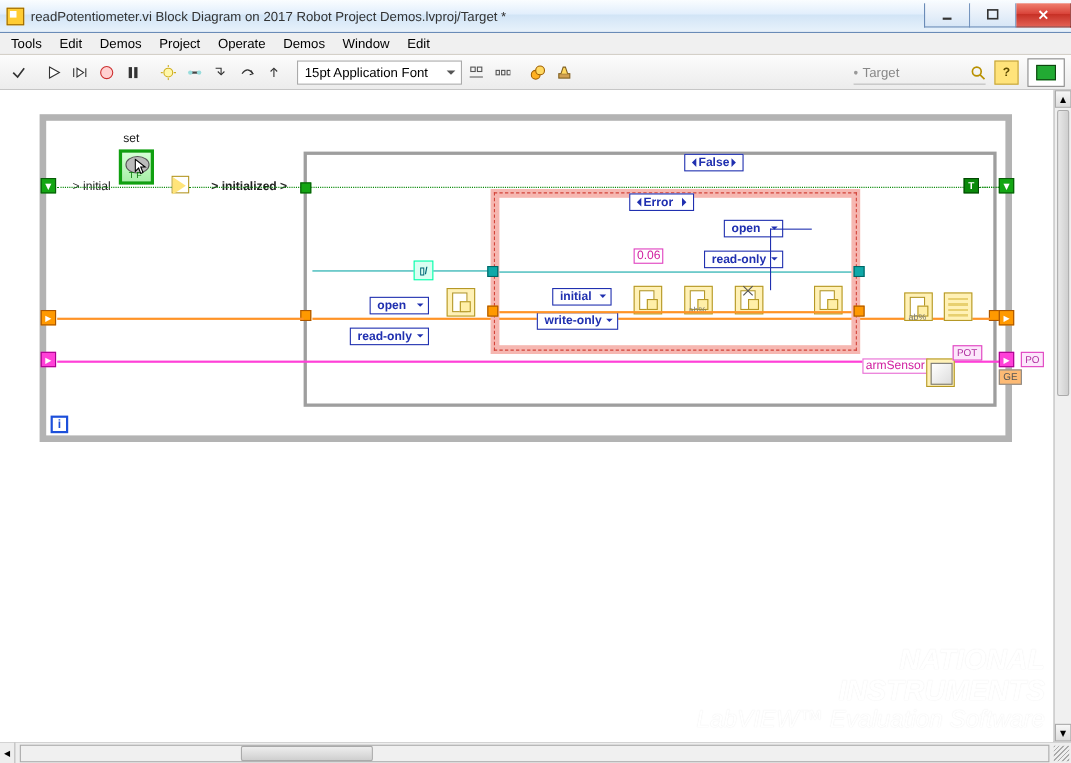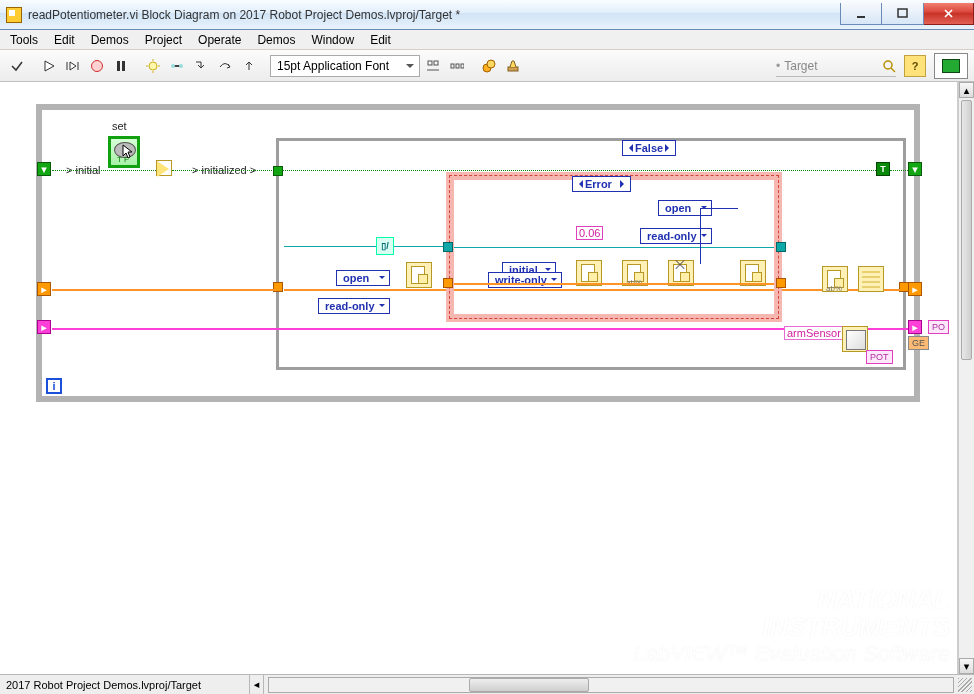--- a/index.html
+++ b/index.html
@@ -377,21 +377,21 @@
     <div class="label" style="left:112px; top:38px;">set</div>
     <div class="setctl" style="left:108px; top:54px;">
         <span class="tf">T F</span>
       </div>
     <svg class="cursor-arrow" style="left:122px; top:62px;" viewBox="0 0 12 16">
         <path d="M1 1 L1 12 L4 9 L6 14 L8 13 L6 8 L10 8 Z" fill="#fff" stroke="#000"></path>
       </svg>
 
     <div class="compare" style="left:156px; top:78px;"></div>
     <div class="label" style="left:66px; top:82px;">&gt; initial</div>
-    <div class="label" style="left:192px; top:82px;">&gt; initialized &gt;</div>
+    <div class="label" style="left:192px; top:82px;font-weight:bold;">&gt; initialized &gt;</div>
 
     <div class="wire dgreen" style="left:52px; top:88px; width:104px; border-top:1px dotted #0a8a0a; background:transparent;"></div>
     <div class="wire dgreen" style="left:172px; top:88px; width:738px; border-top:1px dotted #0a8a0a; background:transparent;"></div>
 
     <div class="case-struct" style="left:276px; top:56px; width:630px; height:232px;"></div>
     <div class="selector" style="left:582px; top:58px;margin-left:40px;">False</div>
 
     <div class="tunnel green" style="left:273px; top:84px;"></div>
     <div class="tunnel" style="left:273px; top:200px;"></div>
     <div class="tunnel" style="left:899px; top:200px;"></div>
@@ -412,21 +412,21 @@
     <div class="selector" style="left:572px; top:94px; padding-right:18px;">
       <span>Error</span>
     </div>
 
     <div class="tunnel green" style="left:443px; top:160px; background:#0fa8a8; border-color:#066;"></div>
     <div class="tunnel" style="left:443px; top:196px;"></div>
     <div class="tunnel" style="left:776px; top:196px;"></div>
     <div class="tunnel green" style="left:776px; top:160px; background:#0fa8a8; border-color:#066;"></div>
 
     <div class="ring" style="left:502px; top:180px;">initial</div>
-    <div class="ring" style="left:488px; top:190px;">write-only</div>
+    <div class="ring" style="left:488px; top:202px;">write-only</div>
     <div class="filevi" style="left:576px; top:178px;"></div>
     <div class="filevi" style="left:622px; top:178px;"></div>
     <div style="position:absolute;left:626px;top:196px;font-size:8px;color:#777;">ab%</div>
     <div class="filevi" style="left:668px; top:178px;"></div>
     <div style="position:absolute;left:674px;top:182px;width:12px;height:1px;background:#555;transform:rotate(45deg);"></div>
     <div style="position:absolute;left:674px;top:182px;width:12px;height:1px;background:#555;transform:rotate(-45deg);"></div>
     <div class="filevi" style="left:740px; top:178px;"></div>
 
     <div class="ring" style="left:658px; top:118px;">open</div>
     <div class="ring" style="left:640px; top:146px;">read-only</div>
@@ -437,21 +437,21 @@
     <div class="wire orange" style="left:454px; top:201px; width:320px; height:2px;"></div>
     <div class="wire" style="left:700px; top:126px; width:1px; height:56px; background:#2030b0;"></div>
     <div class="wire" style="left:700px; top:126px; width:38px; height:1px; background:#2030b0;"></div>
 
     <div class="filevi" style="left:822px; top:184px;"></div>
     <div style="position:absolute;left:826px;top:202px;font-size:8px;color:#777;">ab%</div>
     <div class="cluster" style="left:858px; top:184px;"></div>
 
     <div class="pinkbox" style="left:784px; top:244px; border-color:#e86ad4;">armSensor</div>
     <div class="refvi" style="left:842px; top:244px;"></div>
-    <div class="potind" style="left:866px; top:232px;margin-top:36px;">POT</div>
+    <div class="potind" style="left:866px; top:232px;">POT</div>
 
     <div class="const-bool" style="left:876px; top:80px;">T</div>
     <div class="shiftreg" style="left:908px; top:80px;">▾</div>
     <div class="shiftreg orange" style="left:908px; top:200px;">▸</div>
     <div class="shiftreg pink" style="left:908px; top:238px;">▸</div>
 
     <div class="potind" style="left:928px; top:238px;">PO</div>
     <div class="potind" style="left:908px; top:254px; background:#fdba74; border-color:#888; color:#555;">GE</div>
 
     <div class="wire dgreen" style="left:890px; top:88px; width:18px; border-top:1px dotted #0a8a0a; background:transparent;"></div>
@@ -469,19 +469,18 @@
   <svg style="position:absolute; left:-60px; top:-6px;" width="50" height="50" viewBox="0 0 50 50">
       <path d="M5 45 Q5 5 45 5 M20 45 Q20 20 45 20" fill="none" stroke="#fff" stroke-width="4" opacity="0.7"></path>
       <circle cx="10" cy="8" r="3" fill="#fff" opacity="0.7"></circle>
     </svg>
   <span class="big">NATIONAL</span><br>
   <span class="big">INSTRUMENTS</span><br>
   <span>LabVIEW™ Evaluation Software</span>
 </div>
 
 <div class="statusbar">
-  <div class="cell" style="min-width:250px;">2017 Robot Project Demos.lvproj/Target</div>
   <div class="cell" style="width:14px; justify-content:center;">◂</div>
   <div class="hscroll">
     <div class="hthumb"></div>
   </div>
   <div class="grip"></div>
 </div>
 
 </body></html>

